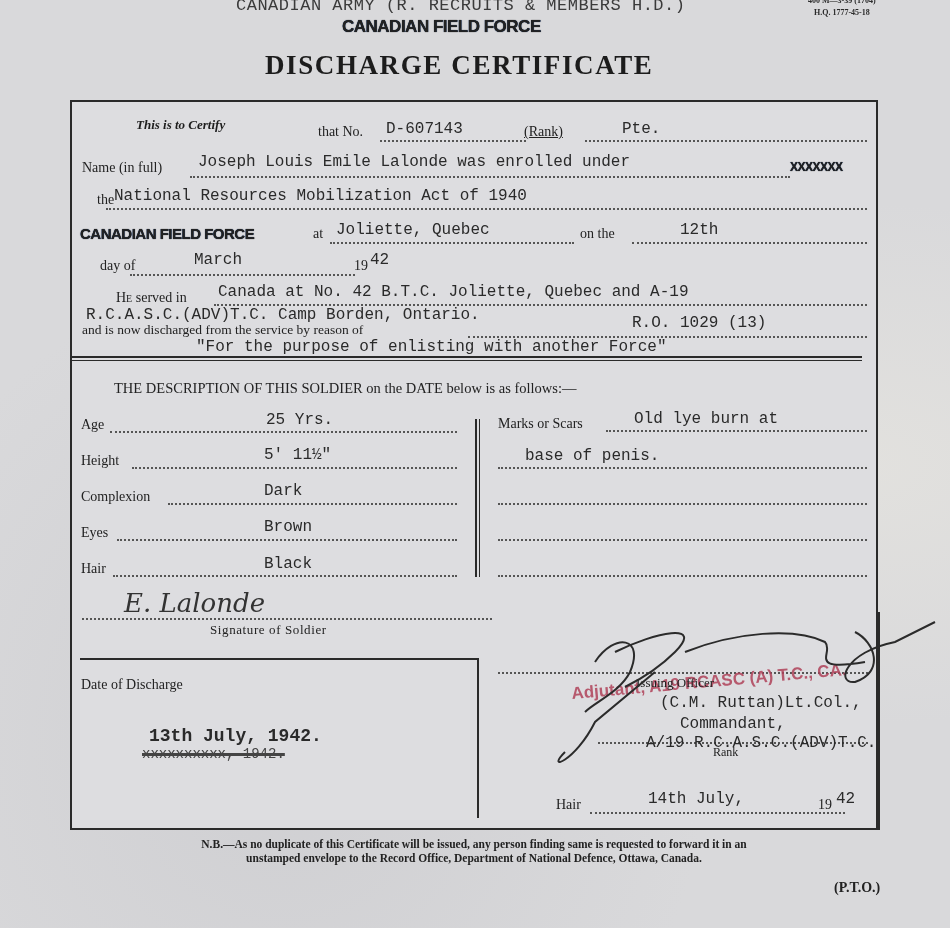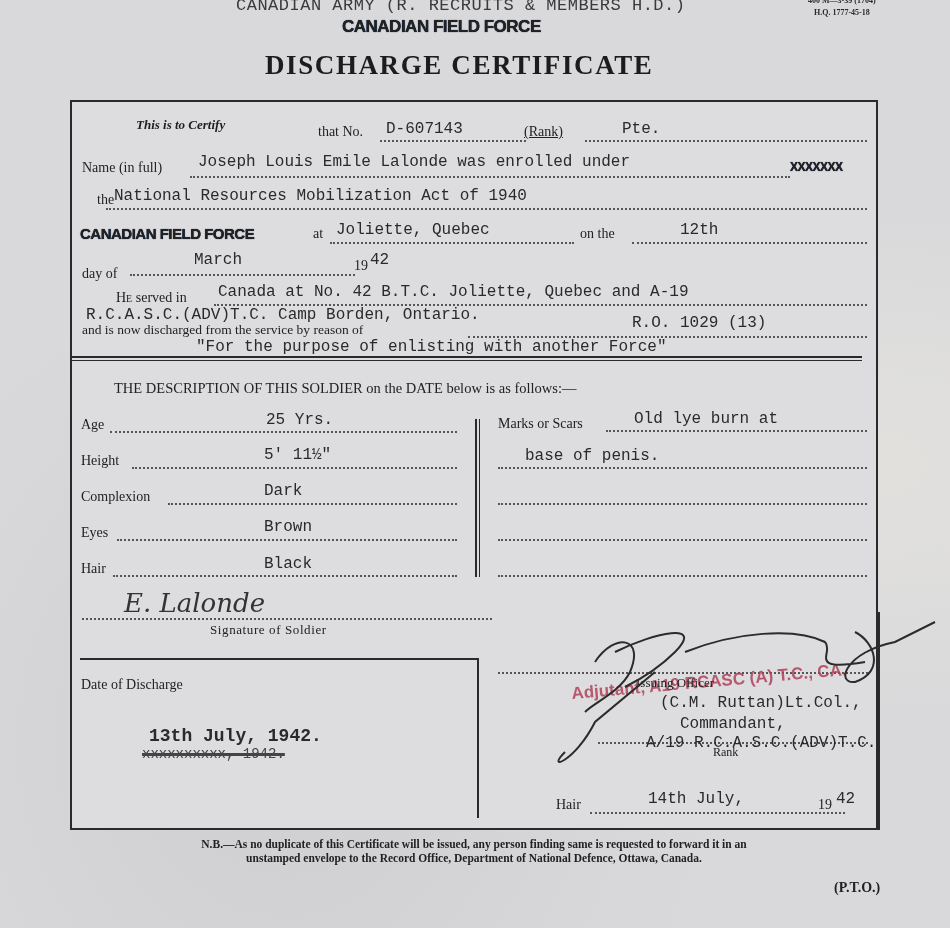--- a/index.html
+++ b/index.html
@@ -57,21 +57,21 @@
 <div class="abs typed t15" style="left:114px;top:187px;">National Resources Mobilization Act of 1940</div>
 
 <div class="abs blot" style="left:80px;top:225px;font-size:15px;">CANADIAN FIELD FORCE</div>
 <div class="abs lbl" style="left:313px;top:226px;">at</div>
 <div class="dots" style="left:330px;top:242px;width:244px;"></div>
 <div class="abs typed t15" style="left:336px;top:221px;">Joliette, Quebec</div>
 <div class="abs lbl" style="left:580px;top:226px;">on the</div>
 <div class="dots" style="left:632px;top:242px;width:235px;"></div>
 <div class="abs typed t15" style="left:680px;top:221px;">12th</div>
 
-<div class="abs lbl" style="left:82px;top:258px;margin-top:8px;">day of</div>
+<div class="abs lbl" style="left:100px;top:258px;">day of</div>
 <div class="dots" style="left:130px;top:274px;width:225px;"></div>
 <div class="abs typed t15" style="left:194px;top:251px;">March</div>
 <div class="abs lbl" style="left:354px;top:258px;">19</div>
 <div class="abs typed t15" style="left:370px;top:251px;">42</div>
 
 <div class="abs lbl" style="left:116px;top:290px;"><span style="font-variant:small-caps;">He</span> <span>served in</span></div>
 <div class="dots" style="left:214px;top:304px;width:653px;"></div>
 <div class="abs typed t15" style="left:218px;top:283px;">Canada at No. 42 B.T.C. Joliette, Quebec and A-19</div>
 <div class="abs typed t15" style="left:86px;top:306px;">R.C.A.S.C.(ADV)T.C. Camp Borden, Ontario.</div>
 

